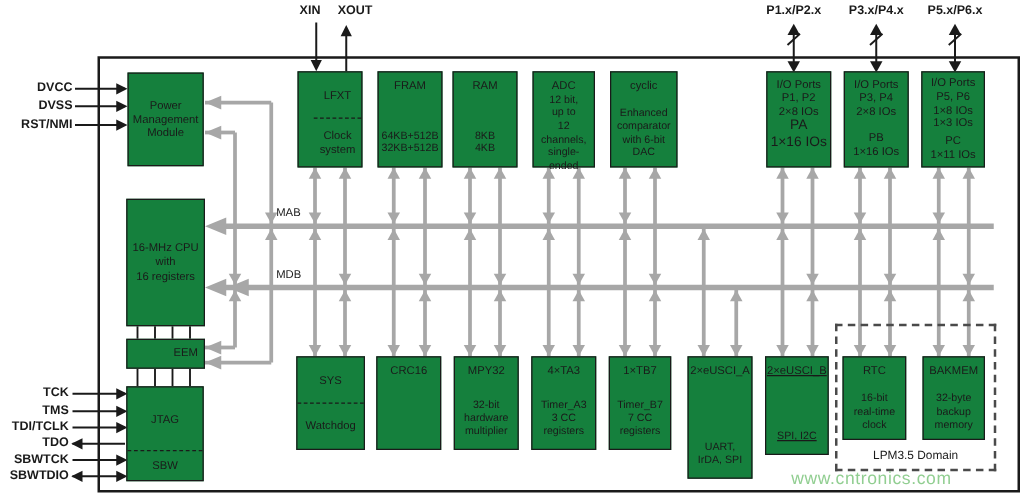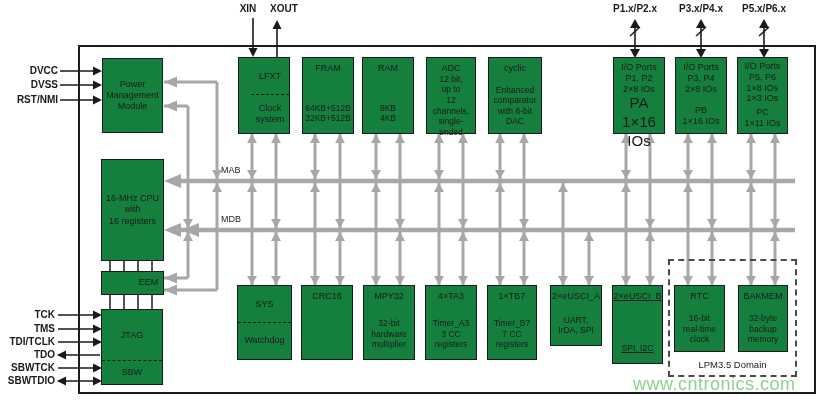--- a/index.html
+++ b/index.html
@@ -17,21 +17,21 @@
          box-sizing:border-box;white-space:pre-line;}
   .s-bot{flex:1;display:flex;align-items:center;justify-content:center;font-size:9px;width:100%;
          border-top:1.6px dashed #1a1a1a;box-sizing:border-box;white-space:pre-line;line-height:1.25;}
   .lpm{position:absolute;border:2px dashed #4a4a4a;z-index:8;box-sizing:border-box;}
   .lpm-label{position:absolute;left:0;right:0;bottom:5px;text-align:center;font-size:9.5px;color:#1a1a1a;}
   .pinlbl{position:absolute;height:12px;line-height:12px;font-size:10px;font-weight:600;z-index:12;
           text-align:right;white-space:nowrap;}
   .toplbl{position:absolute;top:3px;height:12px;line-height:12px;font-size:10px;font-weight:600;
           text-align:center;z-index:12;}
   .buslbl{position:absolute;font-size:9px;z-index:12;color:#1a1a1a;}
-  .watermark{position:absolute;left:633px;top:374px;font-size:18px;letter-spacing:.5px;
+  .watermark{position:absolute;left:633px;top:374px;font-size:14px;letter-spacing:.5px;
              color:rgba(133,201,133,.9);z-index:30;white-space:nowrap;}
 </style>
 </head>
 <body>
 
 <div class="stage">
 
   <div class="outer" style="left:78px;top:45px;width:734px;height:345px;"></div>
 
   <svg id="wires" width="823" height="400">
@@ -216,21 +216,21 @@
     <div class="title">cyclic</div>
     <div class="body" style="margin-bottom:6px;">Enhanced
 comparator
 with 6-bit
 DAC</div>
   </div>
   <div class="box" style="left:613px;top:57px;width:52px;height:77px;">
     <div class="title" style="margin-top:4px;">I/O Ports
 P1, P2
 2×8 IOs</div>
-    <div class="body" style="margin-bottom:14px;font-size:15px;">PA
+    <div class="body" style="margin-bottom:14px;font-size:11px;">PA
 1×16 IOs</div>
   </div>
   <div class="box" style="left:675px;top:57px;width:52px;height:77px;">
     <div class="title" style="margin-top:4px;">I/O Ports
 P3, P4
 2×8 IOs</div>
     <div class="body" style="margin-bottom:6px;font-size:9px;">PB
 1×16 IOs</div>
   </div>
   <div class="box" style="left:737px;top:57px;width:51px;height:77px;">
@@ -273,21 +273,21 @@
     <div class="body">Timer_A3
 3 CC
 registers</div>
   </div>
   <div class="box" style="left:487px;top:285px;width:50px;height:75px;">
     <div class="title">1×TB7</div>
     <div class="body">Timer_B7
 7 CC
 registers</div>
   </div>
-  <div class="box" style="left:550px;top:285px;width:52px;height:61px;">
+  <div class="box" style="left:550px;top:285px;width:52px;height:98px;">
     <div class="title">2×eUSCI_A</div>
     <div class="body">UART,
 IrDA, SPI</div>
   </div>
   <div class="box" style="left:612px;top:285px;width:51px;height:79px;text-decoration:underline;">
     <div class="title">2×eUSCI_B</div>
     <div class="body">SPI, I2C</div>
   </div>
   <div class="box" style="left:674px;top:285px;width:51px;height:67px;">
     <div class="title">RTC</div>

